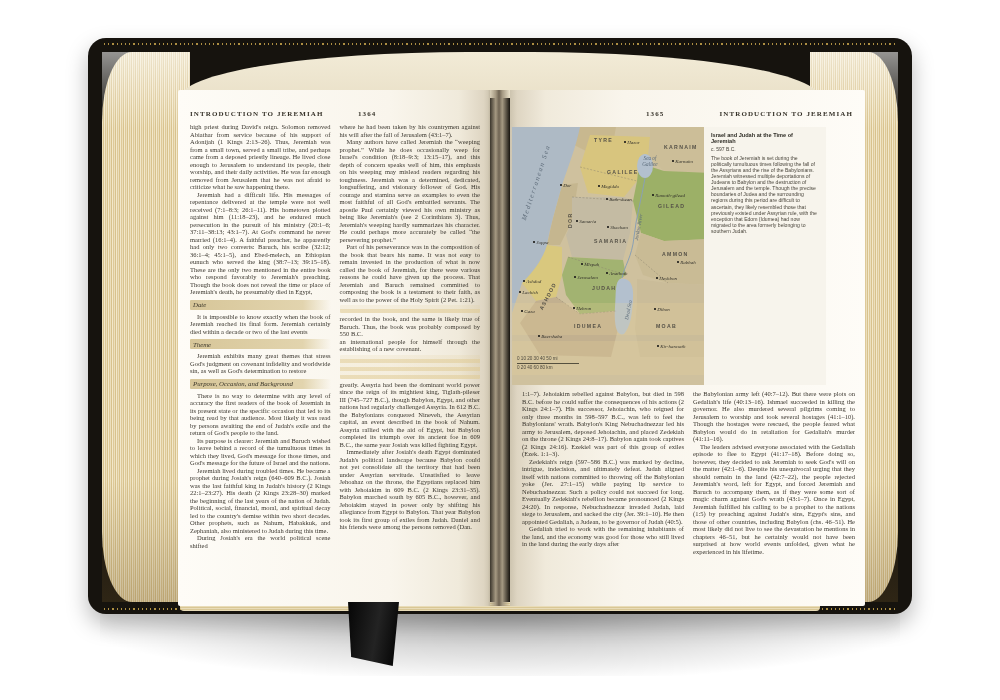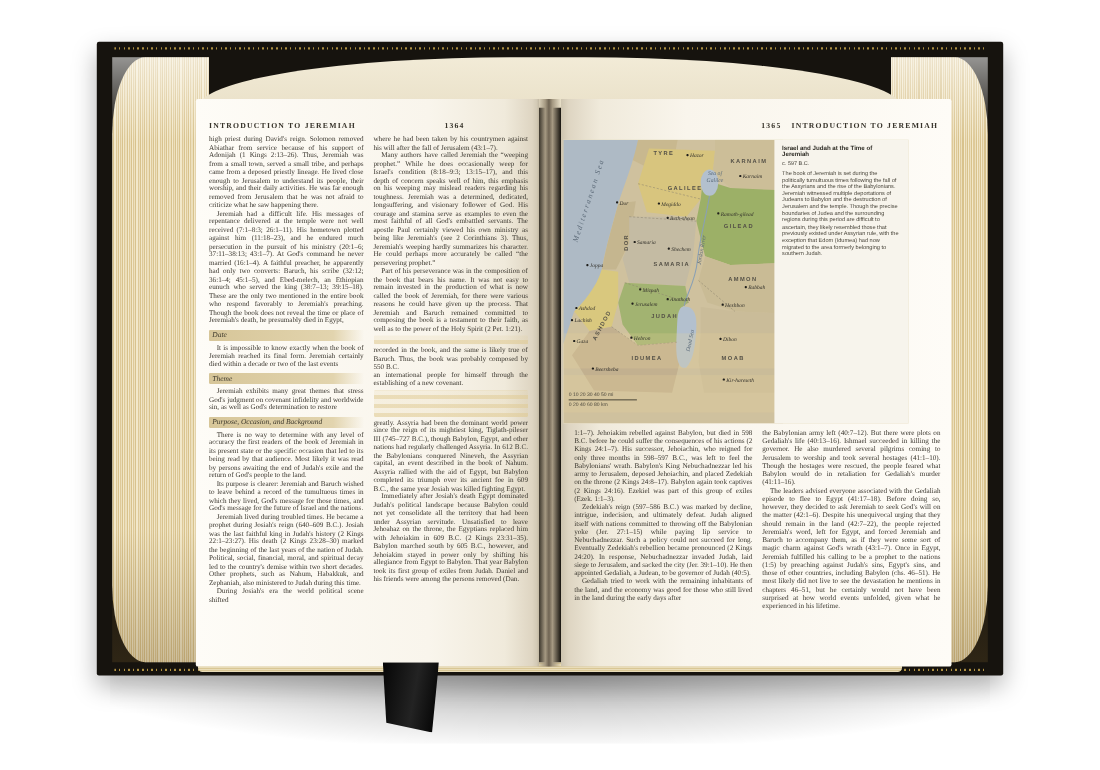--- a/index.html
+++ b/index.html
@@ -4,21 +4,21 @@
 <style>
   html,body{margin:0;padding:0;}
   body{width:1000px;height:700px;background:#ffffff;position:relative;overflow:hidden;
        font-family:"Liberation Serif",serif;}
   .stage{position:absolute;inset:0;}
   
   .floor-shadow{position:absolute;left:100px;top:592px;width:800px;height:84px;
     background:radial-gradient(ellipse at 50% 25%, rgba(0,0,0,.30), rgba(0,0,0,.10) 52%, rgba(0,0,0,0) 78%);}
   
   .book{position:absolute;left:88px;top:38px;width:824px;height:576px;background:#16130e;
-    border-radius:2px;box-shadow:0 10px 22px rgba(0,0,0,.28);}
+    border-radius:18px;box-shadow:0 10px 22px rgba(0,0,0,.28);}
   .dots{position:absolute;height:2.4px;background:repeating-linear-gradient(90deg,#c9a64c 0 1.3px,rgba(0,0,0,0) 1.3px 4.2px);opacity:.85;}
   .dots.top{left:16px;right:16px;top:5px;}
   .dots.bottom{left:16px;right:16px;bottom:4px;}
   
   .gilt{position:absolute;top:14px;height:550px;width:88px;
     background:repeating-linear-gradient(90deg,#ecdfbc 0 1px,#d8c28c 1px 2px,#f2e8ca 2px 3px,#dec998 3px 4px);}
   .gilt::after{content:"";position:absolute;inset:0;
     background:linear-gradient(180deg,rgba(255,255,255,.55),rgba(255,255,255,0) 14%,rgba(0,0,0,0) 78%,rgba(110,85,40,.28));}
   .gilt.left{left:14px;border-radius:30px 0 0 30px / 70px 0 0 70px;}
   .gilt.right{right:14px;border-radius:0 30px 30px 0 / 0 70px 70px 0;}
@@ -34,21 +34,21 @@
     background:linear-gradient(270deg,#fefcf7 0,#f9f5ec 68%,#f0eadb 90%,#ded5c2 98%,#cdc4af 100%);padding-left:37px;}
   .gutter{position:absolute;left:400px;top:52px;width:22px;height:516px;
     background:linear-gradient(90deg,rgba(140,128,105,0) 0,#a59982 35%,#6f6453 50%,#a59982 65%,rgba(140,128,105,0) 100%);}
   
   .ribbon{position:absolute;left:347px;top:602px;width:52px;height:64px;
     background:linear-gradient(100deg,#050505,#232323 55%,#000);
     clip-path:polygon(2% 0,100% 0,88% 100%,8% 86%);}
   
   .pg-head{position:absolute;top:20px;left:12px;right:10px;height:10px;
     font-size:7px;letter-spacing:1.1px;color:#37332a;font-weight:bold;}
-  .pg-head .num{position:absolute;top:0;margin-left:46px;}
+  .pg-head .num{position:absolute;top:0;}
   .page.left  .pg-head .ttl{position:absolute;left:0;top:0;}
   .page.left  .pg-head .num{left:168px;}
   .page.right .pg-head .ttl{position:absolute;right:2px;top:0;}
   .page.right .pg-head .num{left:124px;}
   
   .cols{position:absolute;left:12px;right:10px;display:flex;gap:9px;overflow:hidden;}
   .page.left .cols{top:33px;bottom:7px;}
   .page.right .cols{top:300px;height:210px;}
   .col{flex:1;min-width:0;}
   .para{margin:0;font-size:6.5px;line-height:7.5px;text-align:justify;color:#3a362e;}

